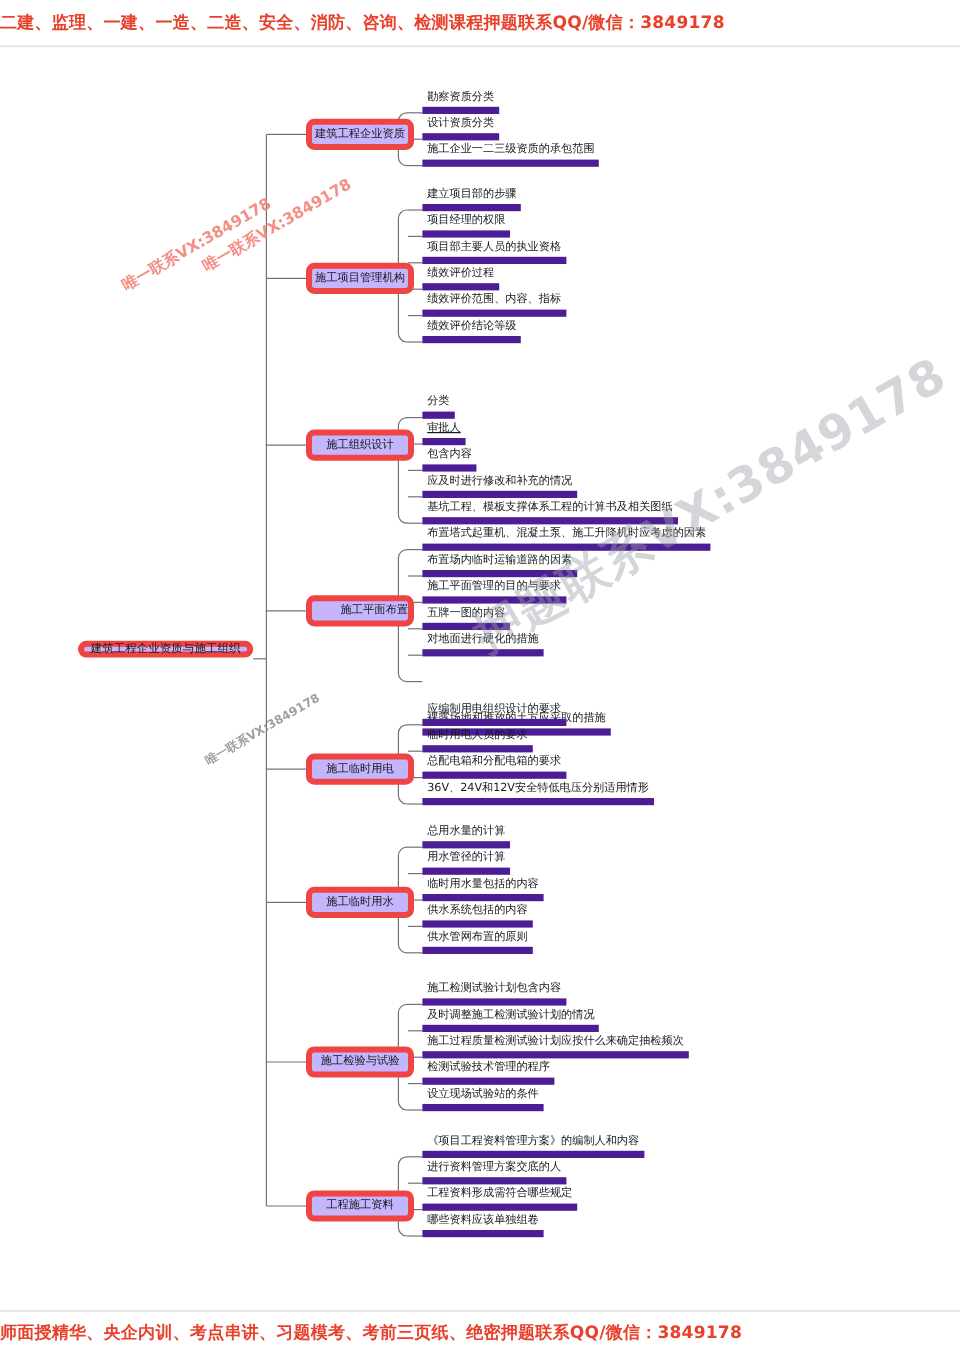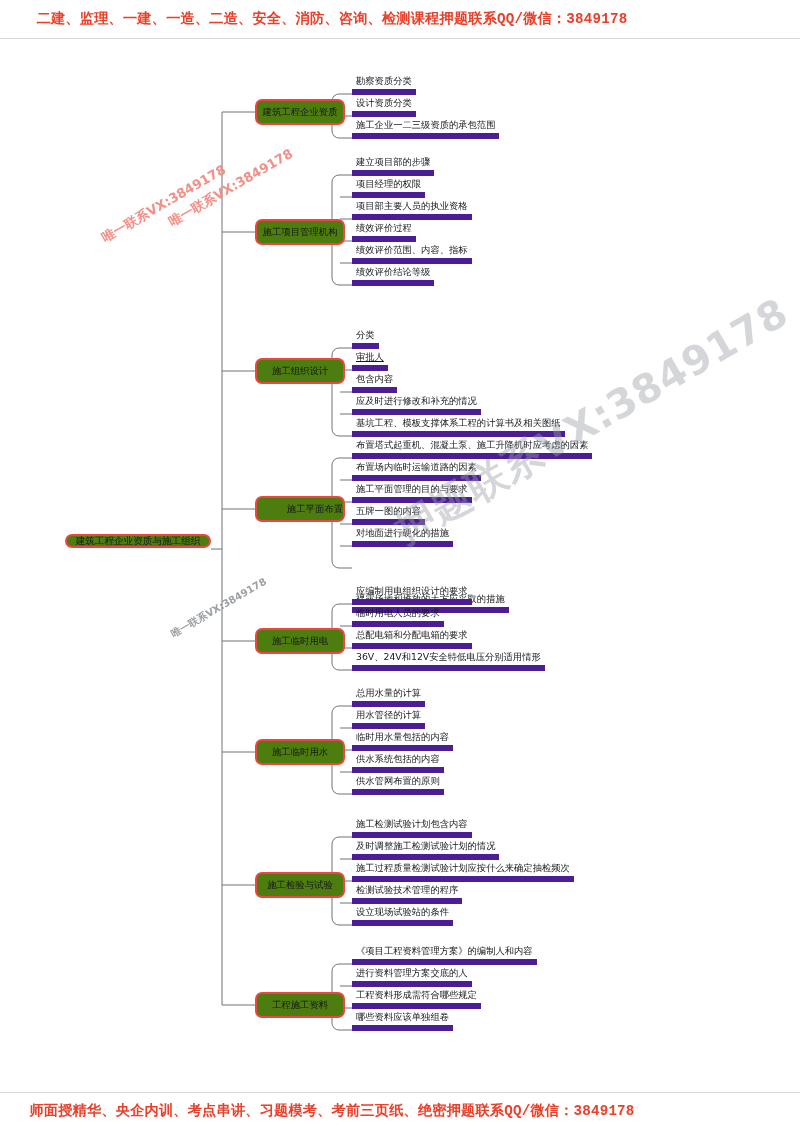--- a/index.html
+++ b/index.html
@@ -10,26 +10,25 @@
   body {
     width: 800px; height: 1132px;
     position: relative; overflow: hidden;
     font-family: "DejaVu Sans", "Liberation Sans", sans-serif;
     color: #1a1a1a;
   }
 
   
   .banner {
     position: absolute; left: 0; width: 664px;
-    text-align: center;
+    text-align: left;
     color: #e8402a;
     font-weight: bold;
     letter-spacing: .2px;
     white-space: nowrap;
-    font-family: Liberation Mono, monospace;
   }
   #top-banner { top: 9px; font-size: 14.2px; }
   #bottom-banner { top: 1101px; font-size: 14.2px; }
   .banner-rule {
     position: absolute; left: 0; width: 800px; height: 0;
     border-top: 1px solid #d8d8d8;
   }
   #rule-top { top: 38px; }
   #rule-bottom { top: 1092px; }
 
@@ -40,23 +39,23 @@
   }
   #wires {
     position: absolute; left: 0; top: 0;
     width: 800px; height: 1132px;
     pointer-events: none;
   }
 
   
   .node {
     position: absolute;
-    border: 2px solid #ef4444;
+    border: 5px solid #ef4444;
     border-radius: 7px;
-    background: #4d7c0f;
+    background: #c4b5fd;
     display: flex; align-items: center; justify-content: center;
     font-size: 9.5px;
     line-height: 1.1;
     white-space: nowrap;
     color: #16181a;
   }
   .node.root {
     left: 65px; top: 534px;
     width: 146px; height: 14px;
     font-size: 9.6px;

